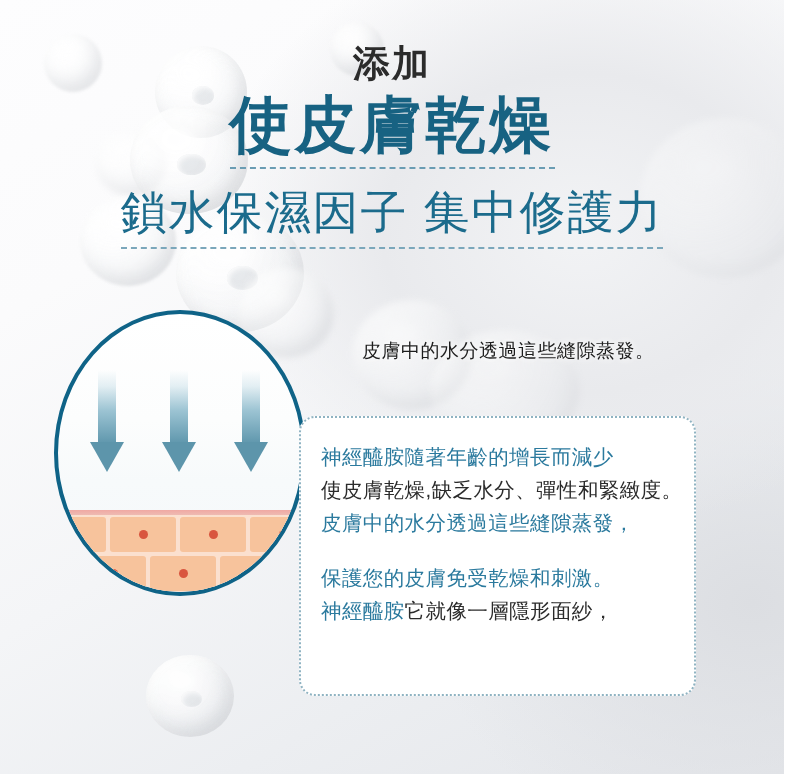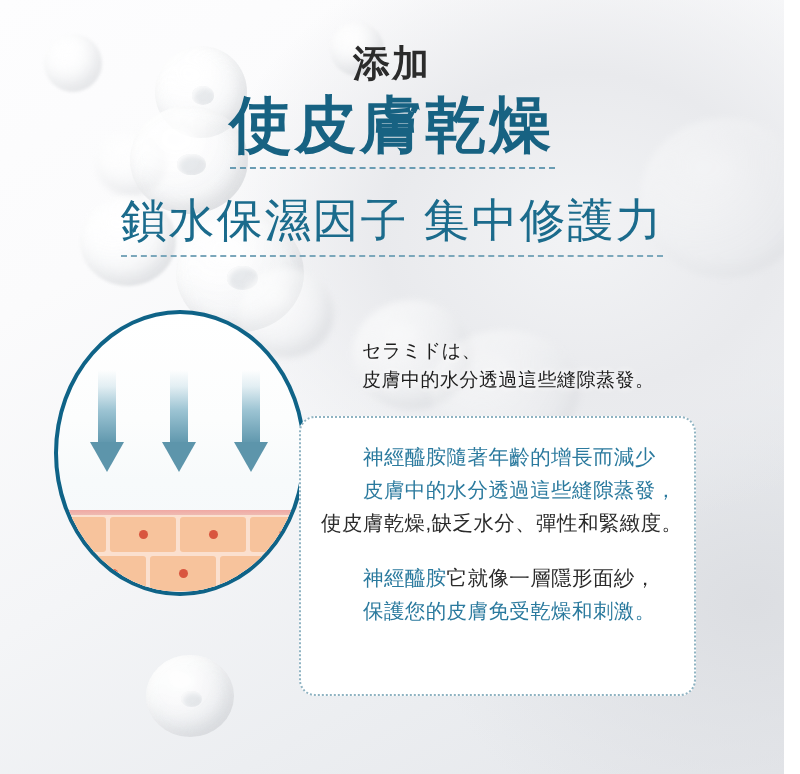--- a/index.html
+++ b/index.html
@@ -47,21 +47,21 @@
   .h-main{
     display:inline-block;
     font-size:62px;font-weight:700;color:#176282;letter-spacing:3px;
     line-height:1.16;margin:0;padding-bottom:6px;
     border-bottom:2px dashed #6a9cb3;
   }
   .h-sub-wrap{margin-top:12px;}
   .h-sub{
     display:inline-block;
     font-size:46px;font-weight:400;color:#1b6b8c;letter-spacing:2px;
-    line-height:1.18;margin:12px;padding-bottom:8px;
+    line-height:1.18;margin:4px;padding-bottom:8px;
     border-bottom:2px dashed #7ba7bb;
   }
 
   
   .jp-caption{
     position:absolute;left:362px;top:336px;z-index:6;
     font-family:"DejaVu Serif","Liberation Serif",serif;
     font-size:19px;color:#1d1d1d;line-height:1.55;letter-spacing:.5px;
     text-shadow:0 0 6px rgba(255,255,255,.95),0 0 12px rgba(255,255,255,.8);
   }
@@ -117,21 +117,21 @@
 
   
   .text-card{
     position:absolute;left:299px;top:416px;width:397px;height:280px;z-index:7;
     background:#ffffff;border:2px dotted #8fb3c2;border-radius:16px;
     box-sizing:border-box;padding:22px 20px 18px 20px;
   }
   .tc-line{
     font-size:20.5px;line-height:33px;letter-spacing:.4px;white-space:nowrap;
   }
-  .tc-teal{color:#2b7a9e;margin-left:42px;}
+  .tc-teal{color:#2b7a9e;}
   .tc-dark{color:#2b2b2b;}
   .tc-gap{height:22px;}
 </style>
 </head>
 <body>
 
 <div id="poster">
 
   <div class="bubble soft" style="left:44px;top:34px;width:58px;height:58px;opacity:.75;"></div>
   <div class="bubble ring" style="left:155px;top:46px;width:92px;height:92px;opacity:.9;"></div>
@@ -146,21 +146,20 @@
   <div class="bubble vsoft" style="left:640px;top:118px;width:170px;height:160px;opacity:.35;"></div>
   <div class="under-bubble bubble ring" style="opacity:.95;"></div>
 
   <div class="head-wrap">
     <div class="kicker">添加</div>
     <div><h1 class="h-main">使皮膚乾燥</h1></div>
     <div class="h-sub-wrap"><h2 class="h-sub">鎖水保濕因子 集中修護力</h2></div>
   </div>
 
   <div class="jp-caption">
-    <div>セラミドは、</div>
     <div>皮膚中的水分透過這些縫隙蒸發。</div>
   </div>
 
   <div class="skin-circle">
 
     <div class="arrows">
       <div class="arrow a1">
         <div class="shaft"></div>
           <div class="headtri"></div>
       </div>
@@ -219,29 +218,29 @@
         <path d="M214,14 L220,34"></path>
       </g>
     </svg>
   </div>
 
   <div class="text-card">
     <div class="tc-line">
       <span class="tc-teal">神經醯胺隨著年齡的增長而減少</span>
     </div>
     <div class="tc-line">
+      <span class="tc-dark">使皮膚乾燥,缺乏水分、彈性和緊緻度。</span>
+    </div>
+    <div class="tc-line">
       <span class="tc-teal">皮膚中的水分透過這些縫隙蒸發，</span>
     </div>
-    <div class="tc-line">
-      <span class="tc-dark">使皮膚乾燥,缺乏水分、彈性和緊緻度。</span>
-    </div>
 
     <div class="tc-gap"></div>
 
     <div class="tc-line">
+      <span class="tc-teal">保護您的皮膚免受乾燥和刺激。</span>
+    </div>
+    <div class="tc-line">
       <span class="tc-teal">神經醯胺</span><span class="tc-dark">它就像一層隱形面紗，</span>
     </div>
-    <div class="tc-line">
-      <span class="tc-teal">保護您的皮膚免受乾燥和刺激。</span>
-    </div>
   </div>
 
 </div>
 
 </body></html>

